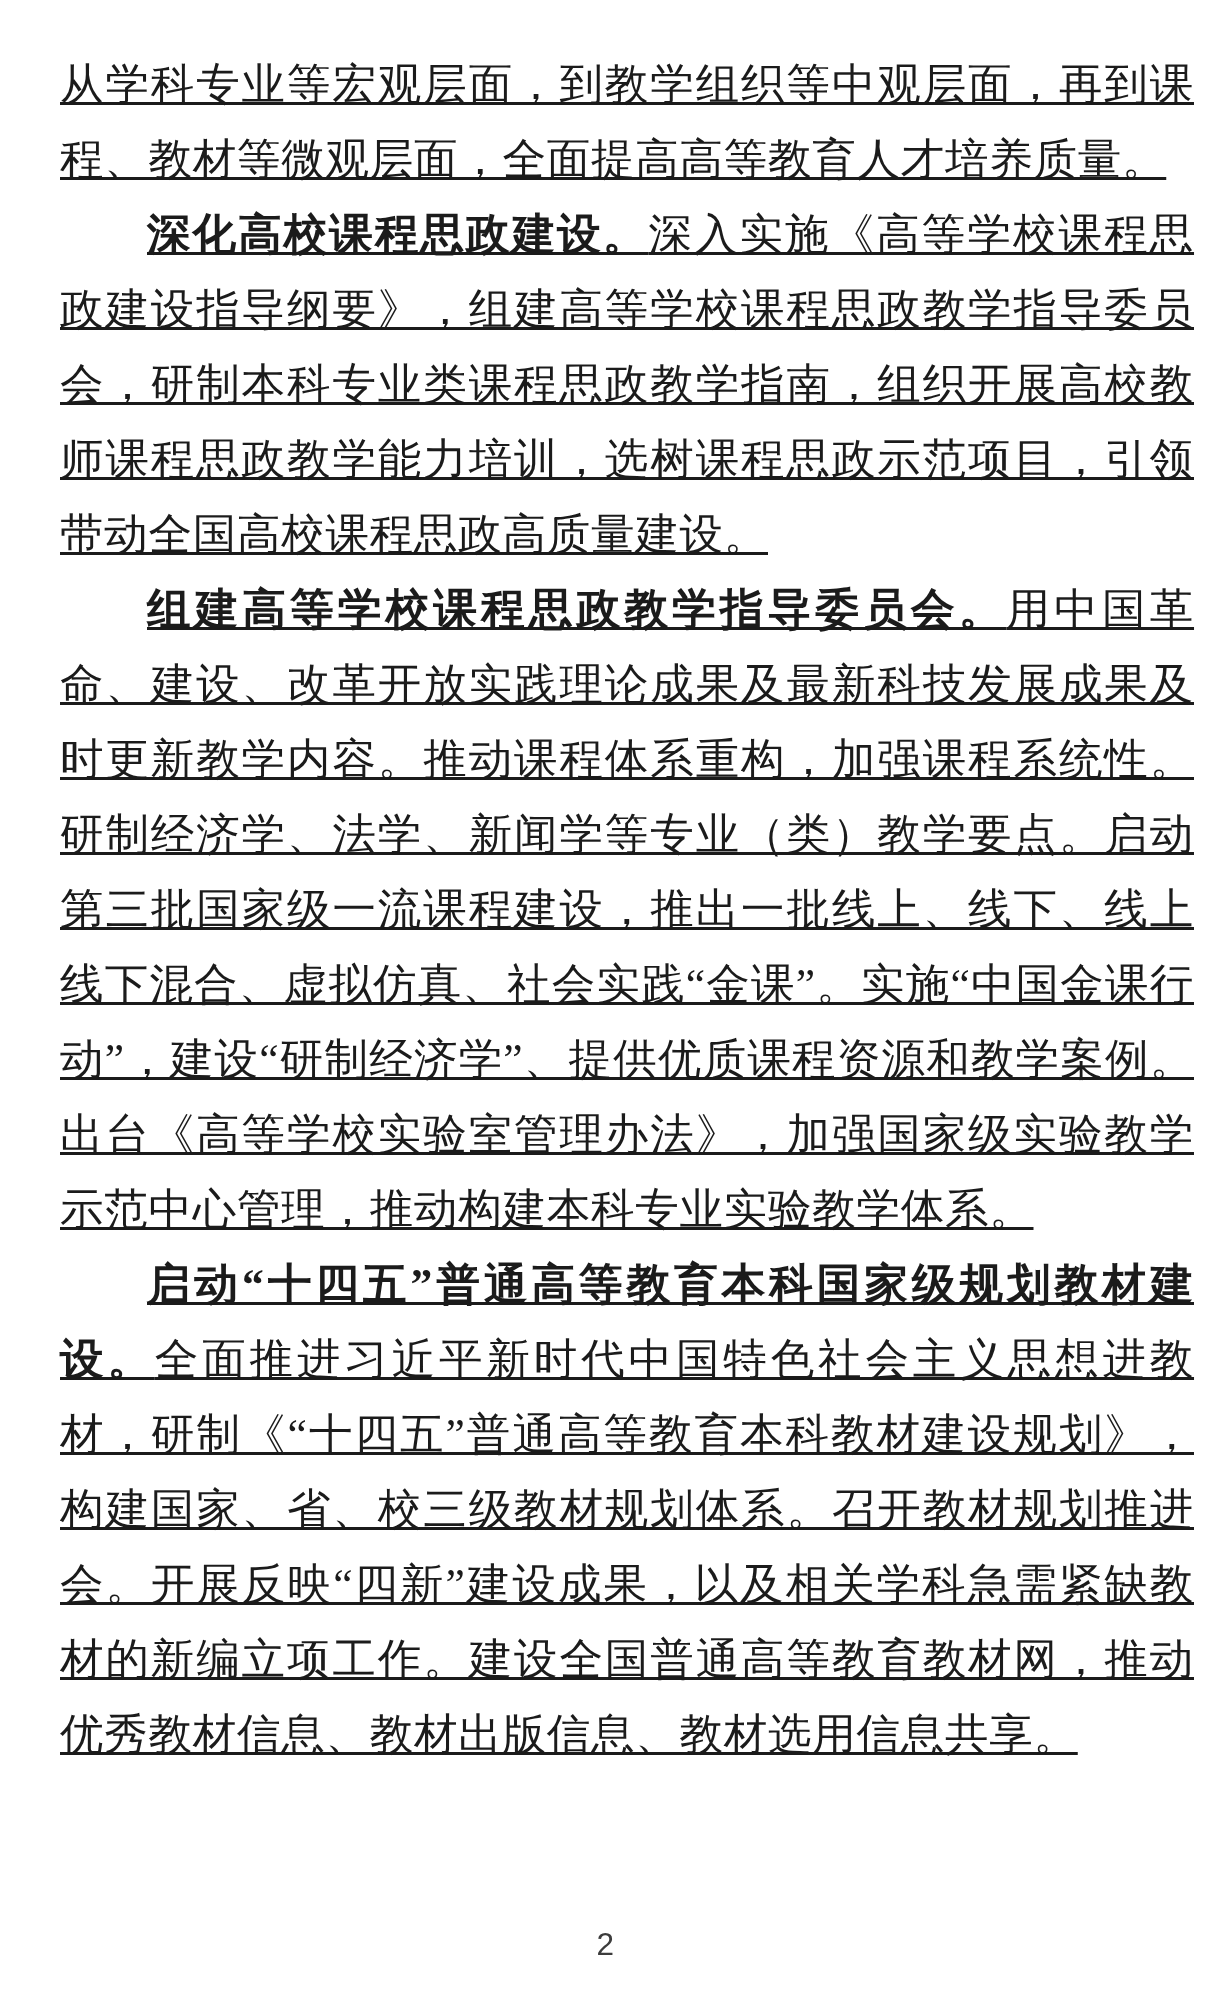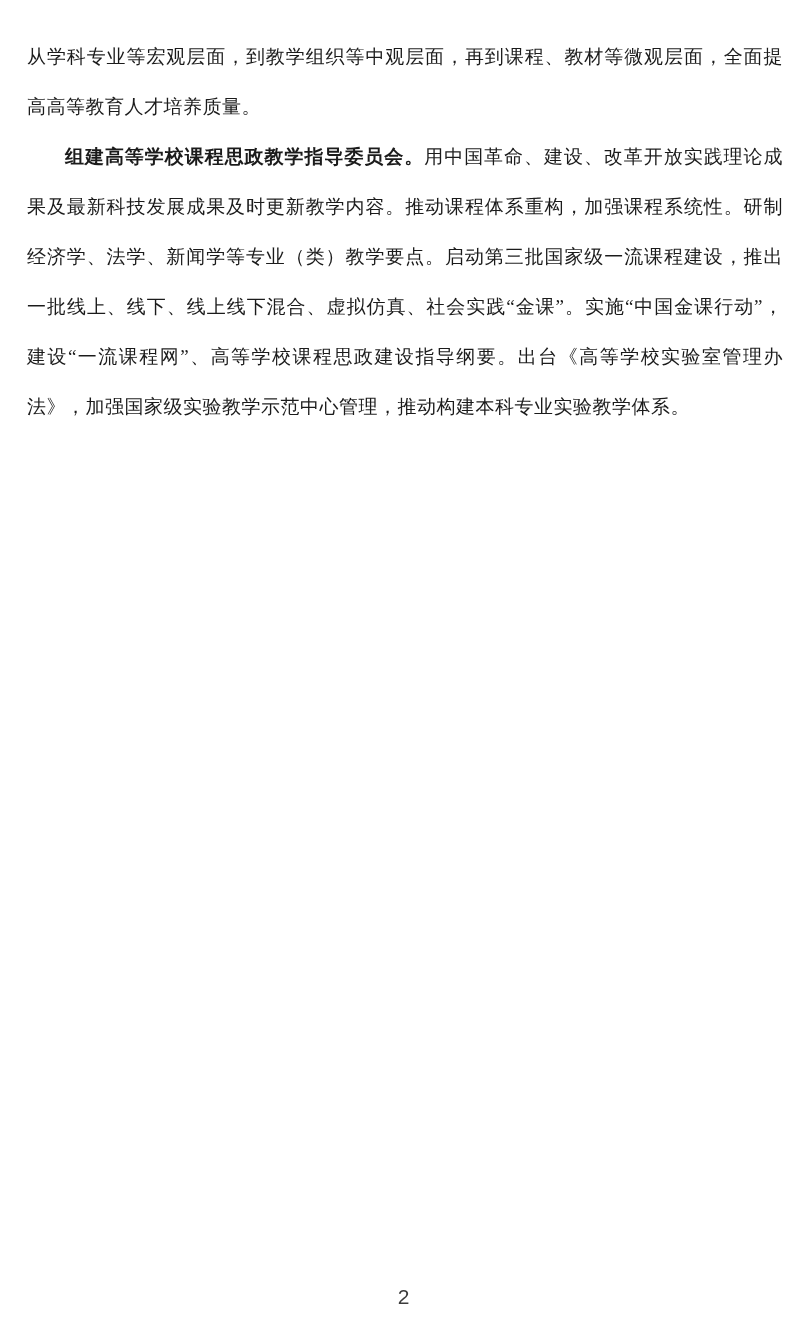--- a/index.html
+++ b/index.html
@@ -11,28 +11,29 @@
     position: relative;
     width: 807px;
     height: 1329px;
     background: #ffffff;
     overflow: hidden;
     font-family: "Liberation Serif", "DejaVu Serif", serif;
     color: #1b1b1b;
   }
   .content {
     position: absolute;
-    left: 27px;
+    left: 40px;
     top: 32px;
     width: 756px;
-    font-size: 19px;
+    font-size: 29px;
     line-height: 50px;
     letter-spacing: 0.5px;
     text-align: justify;
     text-justify: inter-ideograph;
+    text-decoration: underline;
   }
   .para {
     margin: 0;
     padding: 0;
     text-indent: 2em;
   }
   .para.continuation {
     text-indent: 0;
   }
   .lead {
@@ -50,20 +51,22 @@
   }
 </style>
 </head>
 <body>
 
 <div class="page">
   <div class="content">
 
     <p class="para continuation"><span>从学科专业等宏观层面，到教学组织等中观层面，再到课程、教材等微观层面，全面提高高等教育人才培养质量。</span></p>
 
+    <p class="para"><b class="lead">深化高校课程思政建设。</b><span>深入实施《高等学校课程思政建设指导纲要》，组建高等学校课程思政教学指导委员会，研制本科专业类课程思政教学指南，组织开展高校教师课程思政教学能力培训，选树课程思政示范项目，引领带动全国高校课程思政高质量建设。</span></p>
 
-    <p class="para"><b class="lead">组建高等学校课程思政教学指导委员会。</b><span>用中国革命、建设、改革开放实践理论成果及最新科技发展成果及时更新教学内容。推动课程体系重构，加强课程系统性。研制经济学、法学、新闻学等专业（类）教学要点。启动第三批国家级一流课程建设，推出一批线上、线下、线上线下混合、虚拟仿真、社会实践“金课”。实施“中国金课行动”，建设“一流课程网”、高等学校课程思政建设指导纲要。出台《高等学校实验室管理办法》，加强国家级实验教学示范中心管理，推动构建本科专业实验教学体系。</span></p>
+    <p class="para"><b class="lead">组建高等学校课程思政教学指导委员会。</b><span>用中国革命、建设、改革开放实践理论成果及最新科技发展成果及时更新教学内容。推动课程体系重构，加强课程系统性。研制经济学、法学、新闻学等专业（类）教学要点。启动第三批国家级一流课程建设，推出一批线上、线下、线上线下混合、虚拟仿真、社会实践“金课”。实施“中国金课行动”，建设“研制经济学”、提供优质课程资源和教学案例。出台《高等学校实验室管理办法》，加强国家级实验教学示范中心管理，推动构建本科专业实验教学体系。</span></p>
 
+    <p class="para"><b class="lead">启动“十四五”普通高等教育本科国家级规划教材建设。</b><span>全面推进习近平新时代中国特色社会主义思想进教材，研制《“十四五”普通高等教育本科教材建设规划》，构建国家、省、校三级教材规划体系。召开教材规划推进会。开展反映“四新”建设成果，以及相关学科急需紧缺教材的新编立项工作。建设全国普通高等教育教材网，推动优秀教材信息、教材出版信息、教材选用信息共享。</span></p>
 
   </div>
 
   <div class="page-number">2</div>
 </div>
 
 </body></html>

